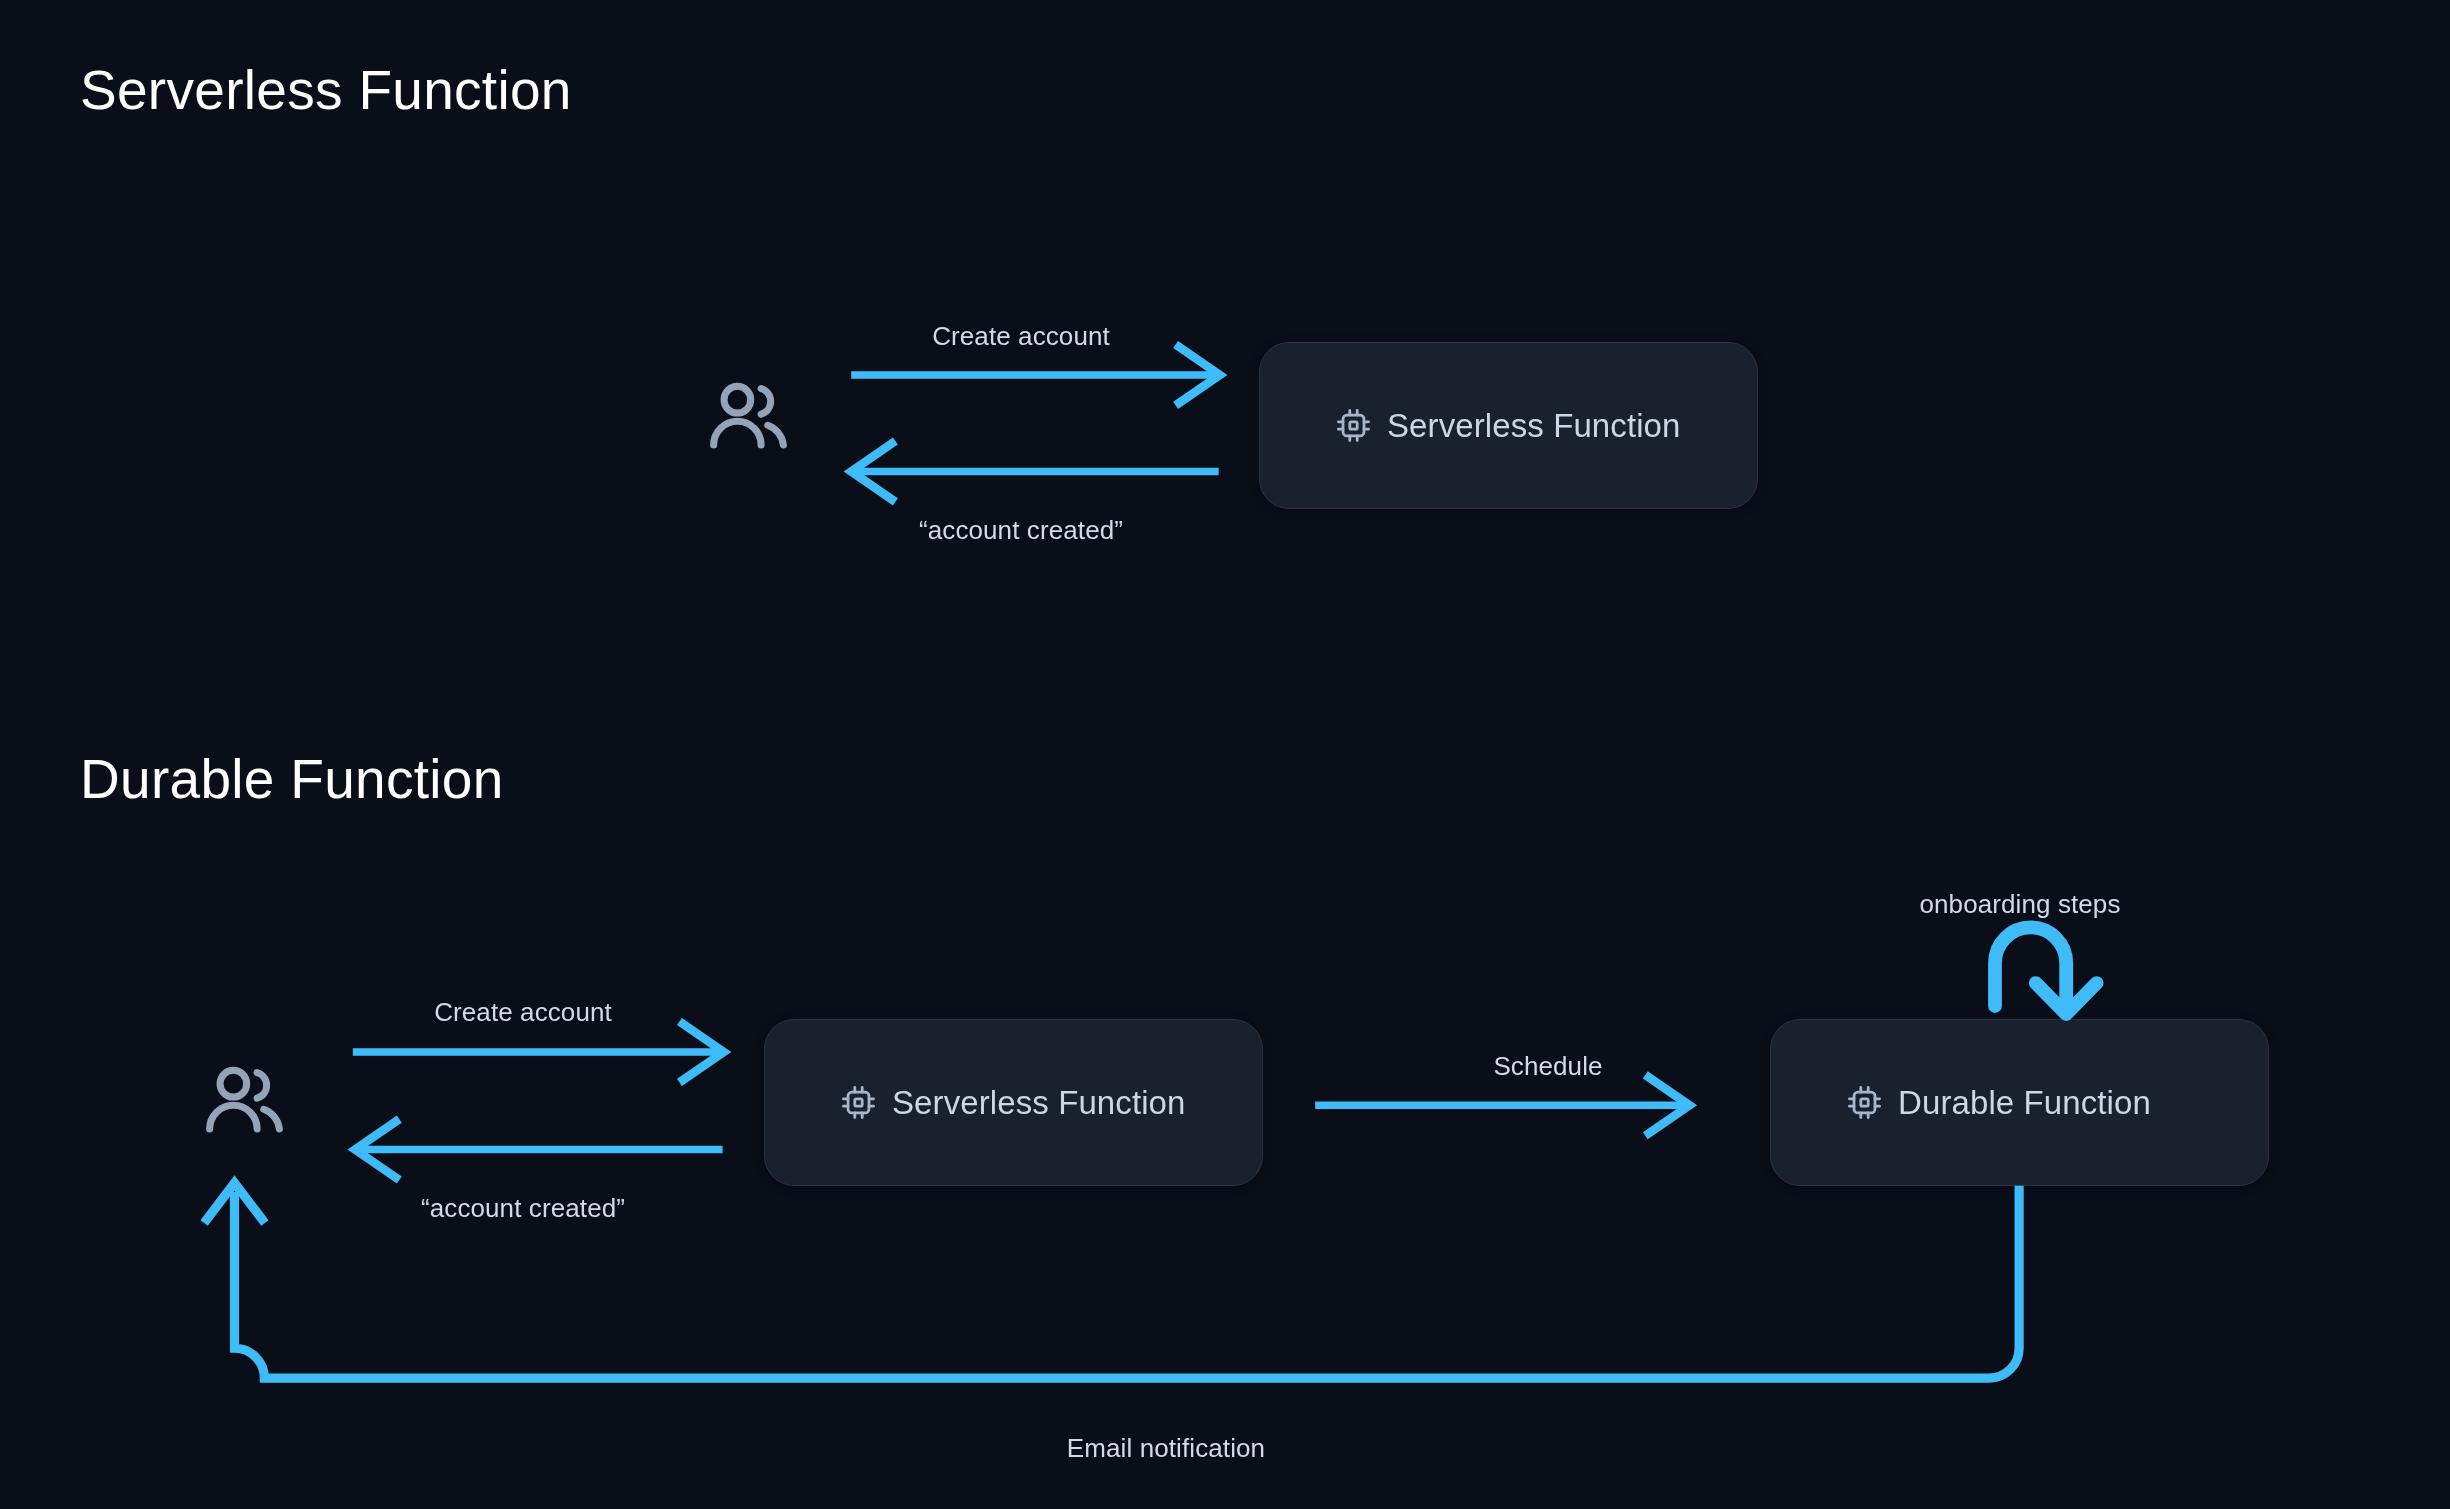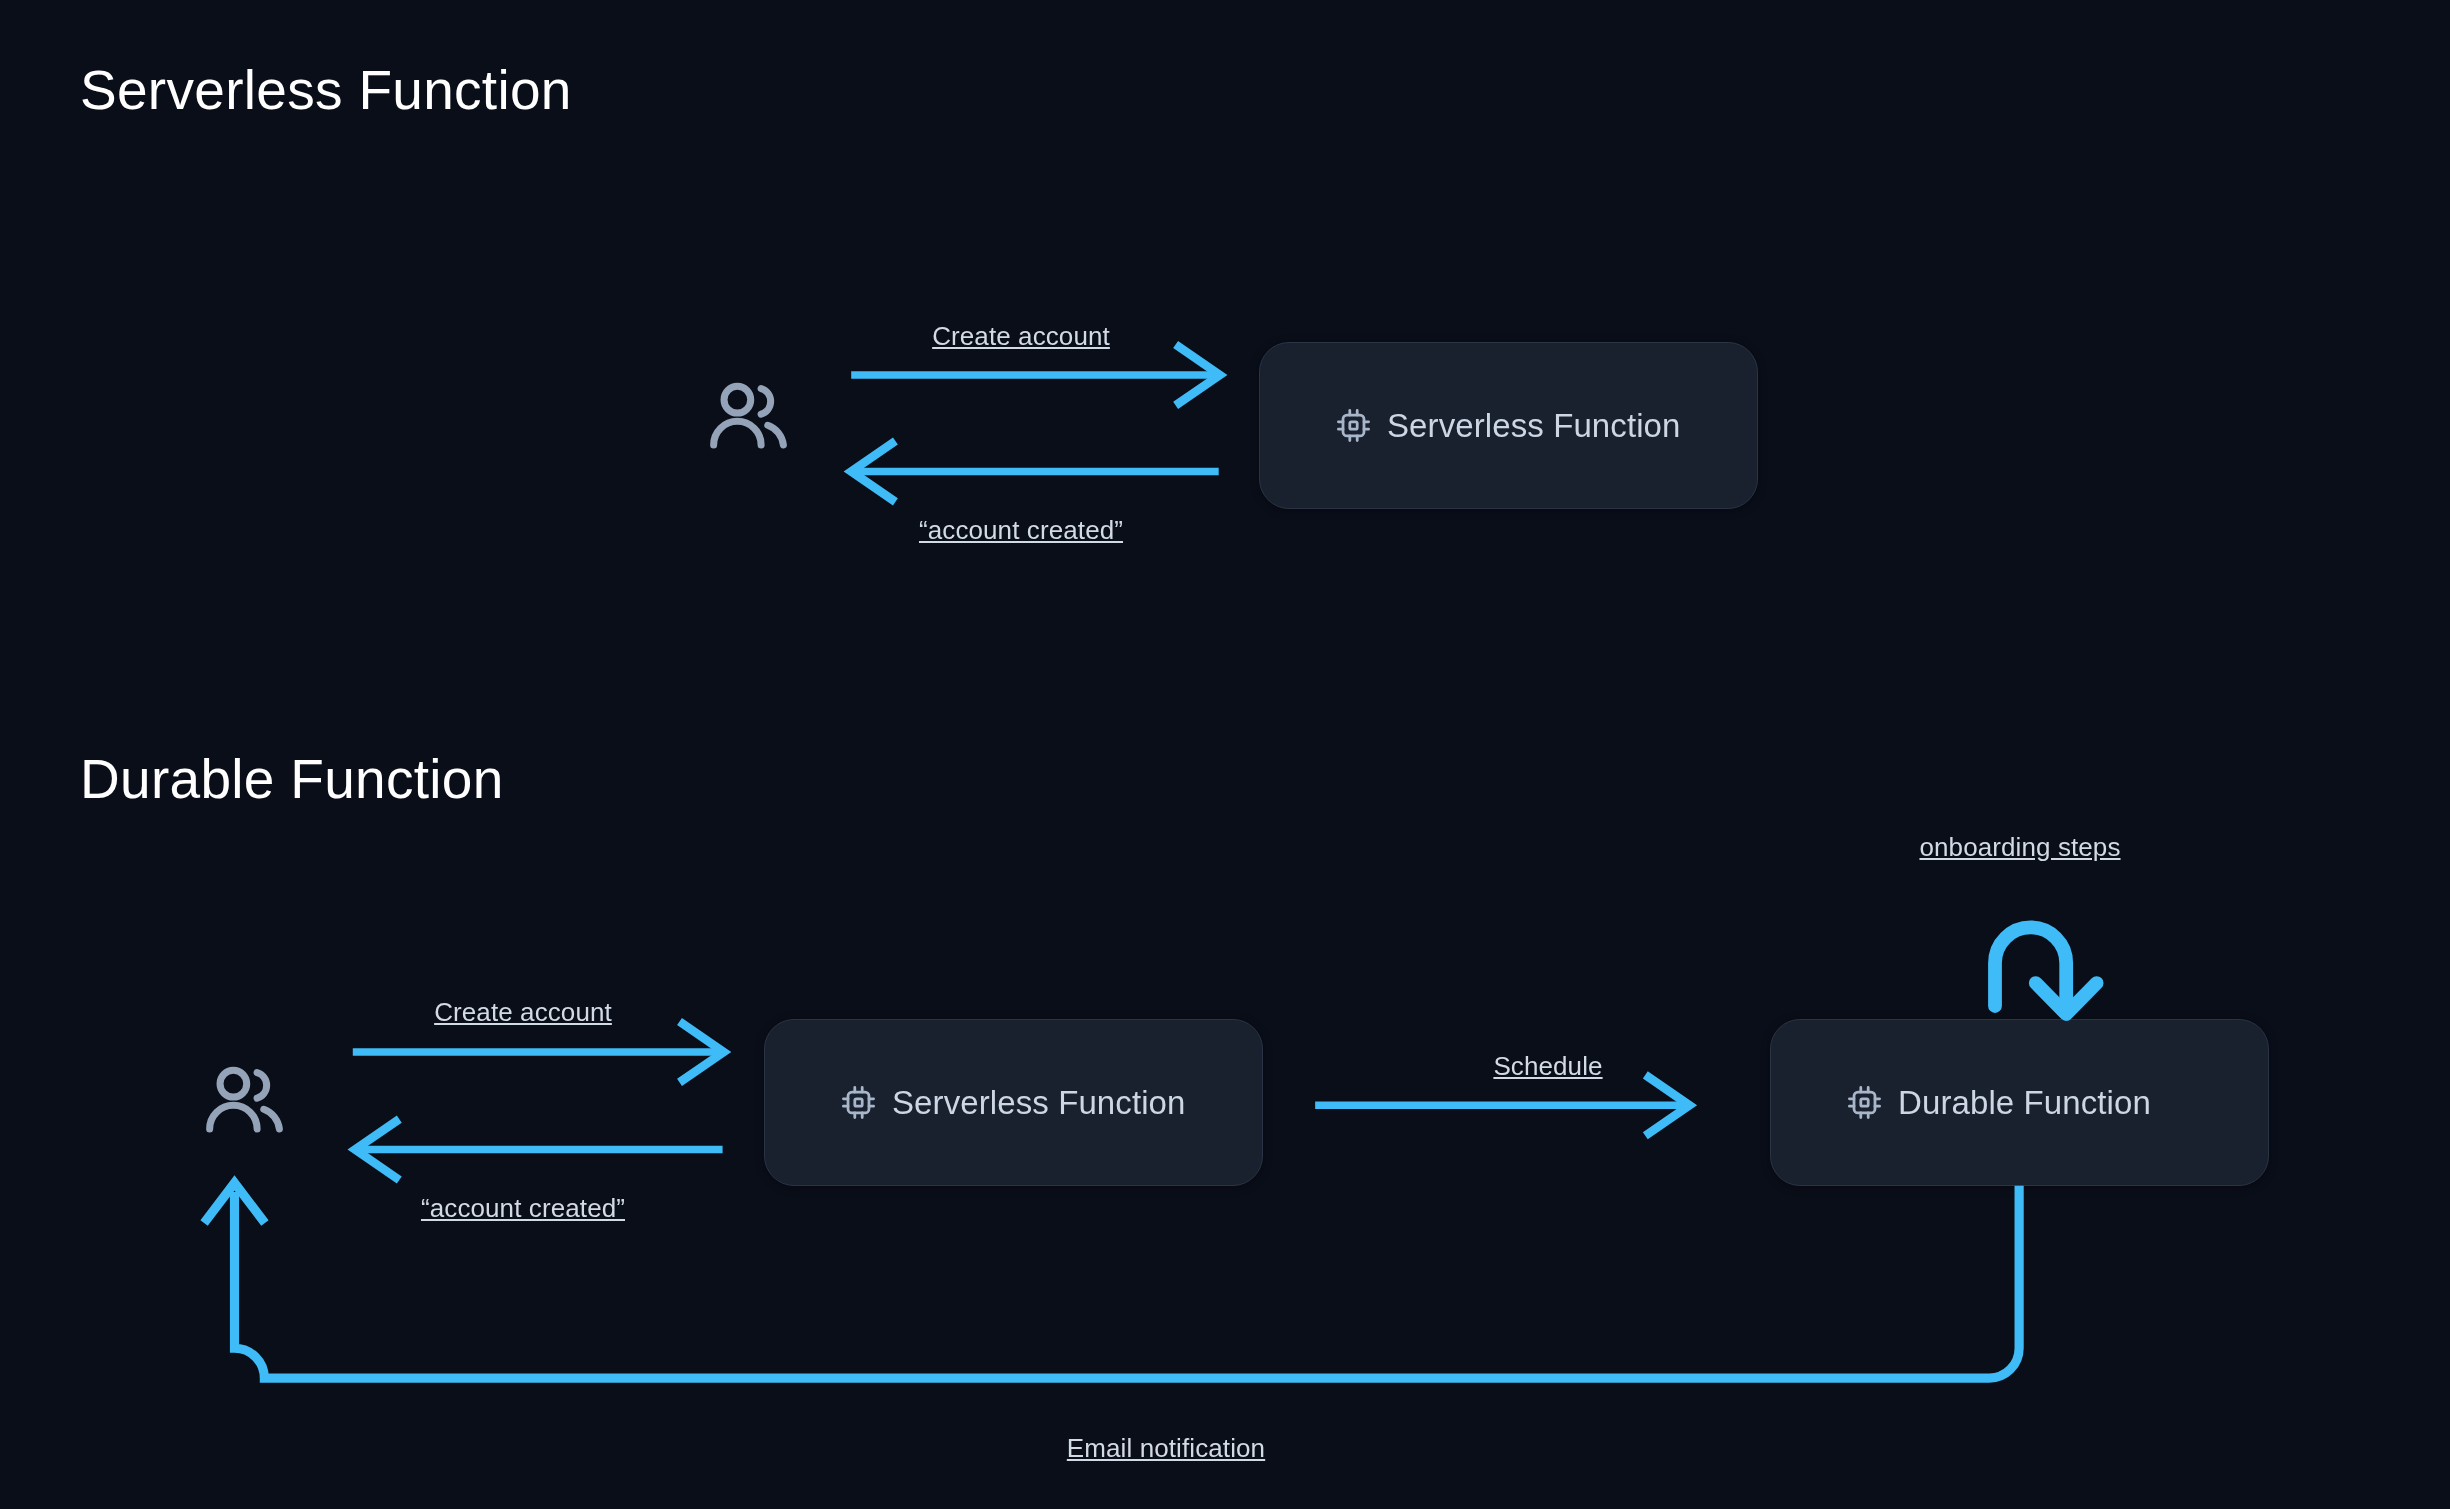--- a/index.html
+++ b/index.html
@@ -70,21 +70,21 @@
   
   .edge-label {
     position: absolute;
     color: #d2dae6;
     font-size: 26px;
     font-weight: 400;
     white-space: nowrap;
     line-height: 1;
     letter-spacing: 0.1px;
   }
-  .edge-label.center { transform: translateX(-50%); text-decoration: underline; }
+  .edge-label.center { transform: translateX(-50%); }
 </style>
 </head>
 <body>
 
 <div id="canvas">
 
   <div class="section-title" id="title-serverless">Serverless Function</div>
 
   <svg class="users-icon" style="left:704px; top:373px;" width="89" height="89" viewBox="0 0 24 24" fill="none" stroke="#94a3b8" stroke-width="1.9" stroke-linecap="round" stroke-linejoin="round" aria-hidden="true">
     <circle cx="9" cy="7.2" r="3.6"></circle>
@@ -112,21 +112,21 @@
   <svg class="users-icon" style="left:200px; top:1057px;" width="89" height="89" viewBox="0 0 24 24" fill="none" stroke="#94a3b8" stroke-width="1.9" stroke-linecap="round" stroke-linejoin="round" aria-hidden="true">
     <circle cx="9" cy="7.2" r="3.6"></circle>
     <path d="M2.6 19.4a6.4 6.4 0 0 1 12.8 0"></path>
     <path d="M15.4 4.2a3.6 3.6 0 0 1 0 6.9"></path>
     <path d="M17.2 14.1a6.4 6.4 0 0 1 4.2 5.3"></path>
   </svg>
 
   <div class="edge-label center" style="left:523px; top:999px;">Create account</div>
   <div class="edge-label center" style="left:523px; top:1195px;">“account created”</div>
   <div class="edge-label center" style="left:1548px; top:1053px;">Schedule</div>
-  <div class="edge-label center" style="left:2020px; top:834px;">onboarding steps</div>
+  <div class="edge-label center" style="left:2020px; top:891px;">onboarding steps</div>
   <div class="edge-label center" style="left:1166px; top:1407px;margin-top:28px;">Email notification</div>
 
   <div class="node-box" id="box-s2a" style="left:764px; top:1019px; width:499px; height:167px;">
     <div class="node-inner">
       <svg class="chip-icon" viewBox="0 0 24 24" fill="none" stroke="#a8b6c9" stroke-width="1.8" stroke-linecap="round" stroke-linejoin="round" aria-hidden="true">
         <rect x="5.2" y="5.2" width="13.6" height="13.6" rx="2.6"></rect>
         <rect x="9.6" y="9.6" width="4.8" height="4.8" rx="1"></rect>
         <path d="M9.6 2.2v3M14.4 2.2v3M9.6 18.8v3M14.4 18.8v3M2.2 9.6h3M2.2 14.4h3M18.8 9.6h3M18.8 14.4h3"></path>
       </svg>
       <span class="node-label">Serverless Function</span>

